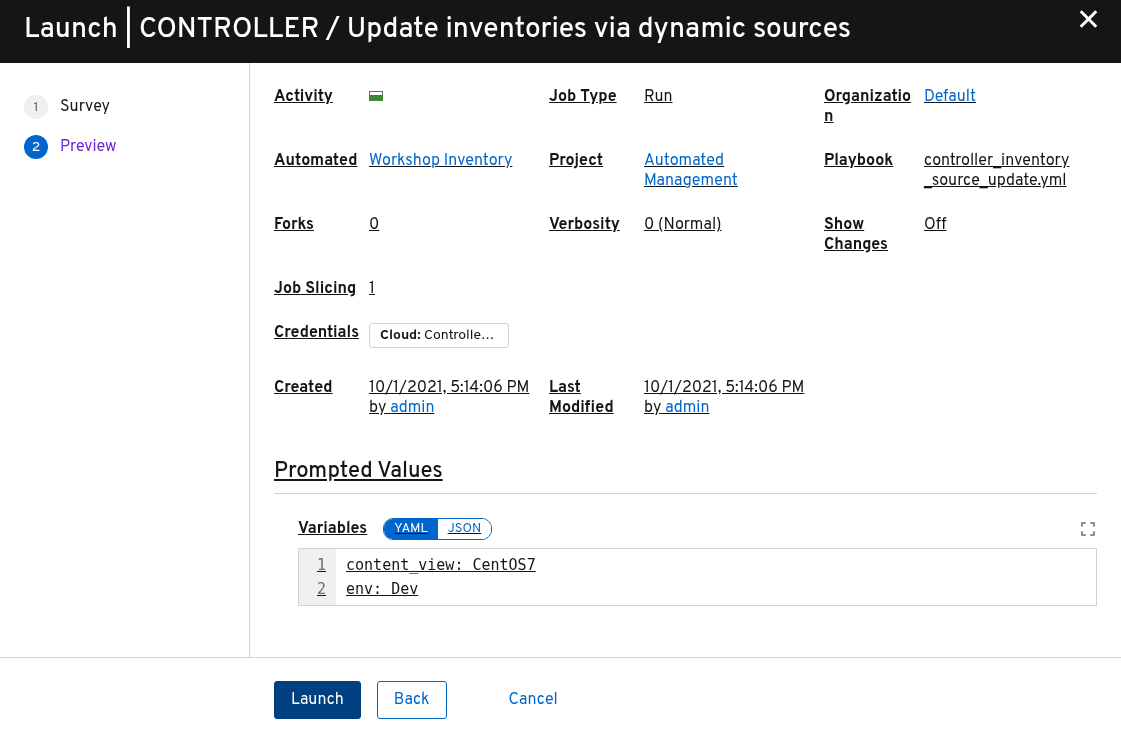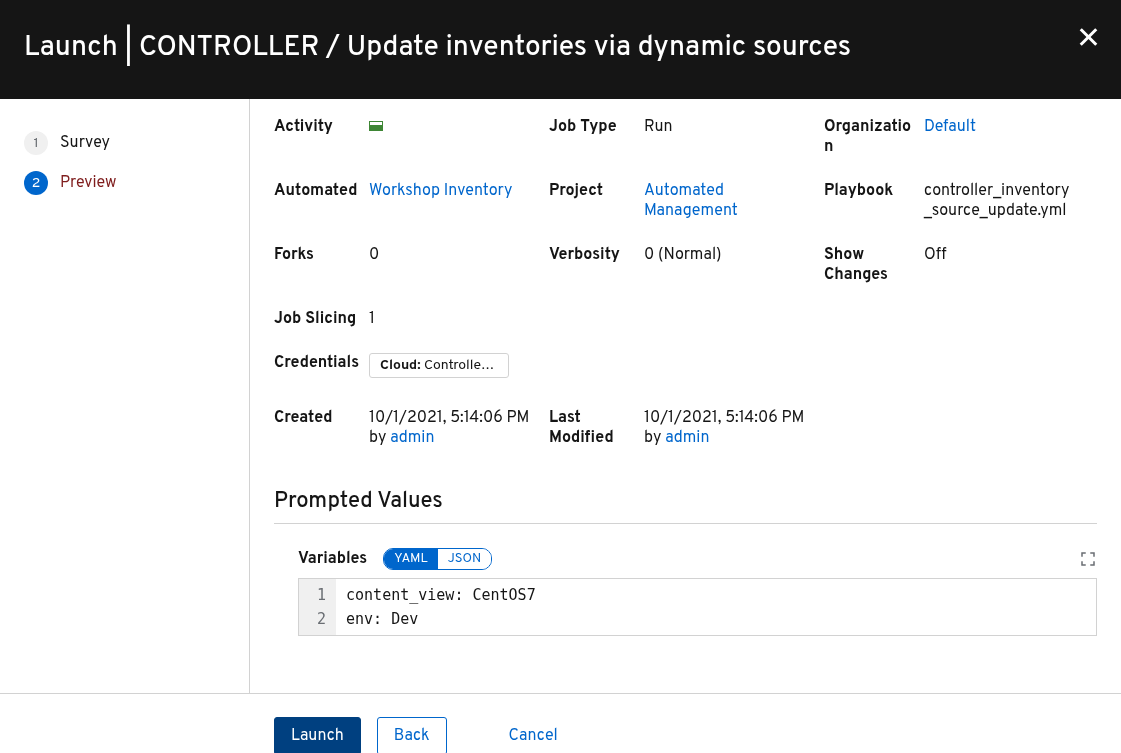--- a/index.html
+++ b/index.html
@@ -12,21 +12,21 @@
     height: 753px;
     overflow: hidden;
     position: relative;
   }
   a { color: #0066cc; text-decoration: none; }
 
   
   .modal-header {
     background: #151515;
     color: #fff;
-    height: 99px;
+    height: 63px;
     display: flex;
     align-items: center;
     justify-content: space-between;
     padding: 0 24px 4px 24px;
   }
   .modal-title {
     font-size: 28px;
     font-weight: 500;
   }
   .close-btn {
@@ -68,28 +68,29 @@
   .step-num {
     width: 24px; height: 24px;
     border-radius: 50%;
     display: flex; align-items: center; justify-content: center;
     font-size: 14px;
     flex-shrink: 0;
   }
   .step-inactive .step-num { background:#f0f0f0; color:#6a6e73; }
   .step-inactive .step-label { color:#151515; }
   .step-active .step-num { background:#0066cc; color:#fff; }
-  .step-active .step-label { color:#7f1d1d; font-weight:400; }
+  .step-active .step-label { color:#6d28d9; font-weight:400; }
 
   
   .main-wrap { flex:1; position:relative; }
   .main-scroll {
     height: 594px;
     overflow-y: scroll;
-    padding: 10px 24px 24px 24px;
+    padding: 16px 24px 24px 24px;
+    text-decoration: underline;
   }
   
   .main-scroll::-webkit-scrollbar { width: 14px; }
   .main-scroll::-webkit-scrollbar-track { background:#f0f0f0; }
   .main-scroll::-webkit-scrollbar-thumb { background:#c0c0c0; }
 
   
   .detail-grid {
     display: grid;
     grid-template-columns: 95px 180px 95px 180px 100px 160px;

